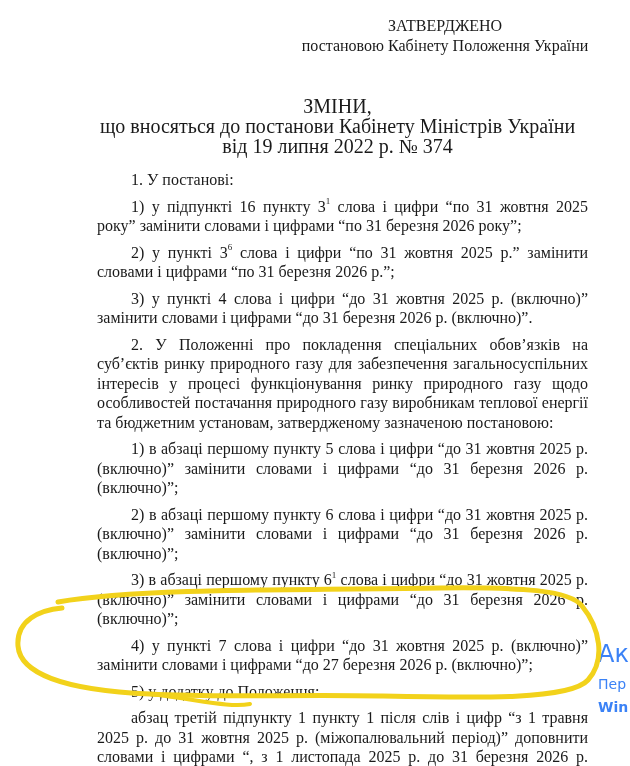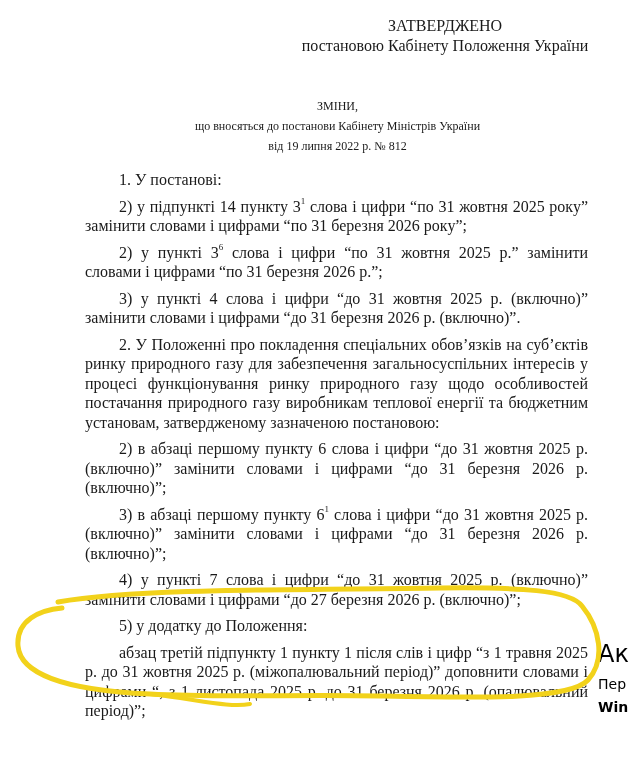--- a/index.html
+++ b/index.html
@@ -8,60 +8,61 @@
     background: #ffffff; color: #1a1a1a;
     font-family: "Liberation Serif", "DejaVu Serif", serif;
   }
   .page { position: absolute; left: 0; top: 0; width: 530px; height: 766px; }
   .approval {
     position: absolute; left: 300px; top: 16px; width: 290px;
     text-align: center; font-size: 16px; line-height: 20px;
   }
   .title-block {
     position: absolute; left: 85px; top: 96px; width: 505px;
-    text-align: center; font-size: 12px; line-height: 20px;
+    text-align: center; font-size: 20px; line-height: 20px;
   }
   .body-text {
     position: absolute; left: 85px; top: 170px; width: 503px;
     font-size: 16px; line-height: 19.5px; text-align: justify;
   }
-  .p { margin: 0 0 7px 0; text-indent: 34px; font-family: Liberation Serif, serif; }
+  .p { margin: 0 0 7px 12px; text-indent: 34px; font-family: Liberation Serif, serif; }
   sup { font-size: 9px; line-height: 0; position: relative; top: -1px; }
   .annot-svg { position: absolute; left: 0; top: 0; width: 630px; height: 766px; pointer-events: none; }
   .watermark {
-    position: absolute; left: 598px; color: #000000;
+    position: absolute; left: 598px; color: #3b82f6;
     font-family: "DejaVu Sans", "Liberation Sans", sans-serif; white-space: nowrap; overflow: hidden;
   }
   .wm1 { top: 640px; font-size: 24px; }
   .wm2 { top: 676px; font-size: 14px; }
   .wm3 { top: 699px; font-size: 14px; font-weight: bold; }
 </style>
 </head>
 <body>
 
 <div class="page">
 
   <div class="approval">
     <div>ЗАТВЕРДЖЕНО</div>
     <div>постановою Кабінету Положення України</div>
   </div>
 
   <div class="title-block">
     <div>ЗМІНИ,</div>
     <div>що вносяться до постанови Кабінету Міністрів України</div>
-    <div>від 19 липня 2022 р. № 812</div>
+    <div>від 19 липня 2022 р. № 374</div>
   </div>
 
   <div class="body-text">
     <p class="p">1. У постанові:</p>
-    <p class="p"><span>2) у підпункті 14 пункту 3</span><sup>1</sup><span> слова і цифри “по 31 жовтня 2025 року” замінити словами і цифрами “по 31 березня 2026 року”;</span></p>
+    <p class="p"><span>1) у підпункті 16 пункту 3</span><sup>1</sup><span> слова і цифри “по 31 жовтня 2025 року” замінити словами і цифрами “по 31 березня 2026 року”;</span></p>
     <p class="p"><span>2) у пункті 3</span><sup>6</sup><span> слова і цифри “по 31 жовтня 2025 р.” замінити словами і цифрами “по 31 березня 2026 р.”;</span></p>
     <p class="p">3) у пункті 4 слова і цифри “до 31 жовтня 2025 р. (включно)” замінити словами і цифрами “до 31 березня 2026 р. (включно)”.</p>
 
     <p class="p">2. У Положенні про покладення спеціальних обов’язків на суб’єктів ринку природного газу для забезпечення загальносуспільних інтересів у процесі функціонування ринку природного газу щодо особливостей постачання природного газу виробникам теплової енергії та бюджетним установам, затвердженому зазначеною постановою:</p>
+    <p class="p">1) в абзаці першому пункту 5 слова і цифри “до 31 жовтня 2025 р. (включно)” замінити словами і цифрами “до 31 березня 2026 р. (включно)”;</p>
     <p class="p">2) в абзаці першому пункту 6 слова і цифри “до 31 жовтня 2025 р. (включно)” замінити словами і цифрами “до 31 березня 2026 р. (включно)”;</p>
     <p class="p"><span>3) в абзаці першому пункту 6</span><sup>1</sup><span> слова і цифри “до 31 жовтня 2025 р. (включно)” замінити словами і цифрами “до 31 березня 2026 р. (включно)”;</span></p>
     <p class="p">4) у пункті 7 слова і цифри “до 31 жовтня 2025 р. (включно)” замінити словами і цифрами “до 27 березня 2026 р. (включно)”;</p>
     <p class="p">5) у додатку до Положення:</p>
     <p class="p">абзац третій підпункту 1 пункту 1 після слів і цифр “з 1 травня 2025 р. до 31 жовтня 2025 р. (міжопалювальний період)” доповнити словами і цифрами “, з 1 листопада 2025 р. до 31 березня 2026 р. (опалювальний період)”;</p>
 
   </div>
 
   <div class="watermark wm1">Ак</div>
   <div class="watermark wm2">Пер</div>

